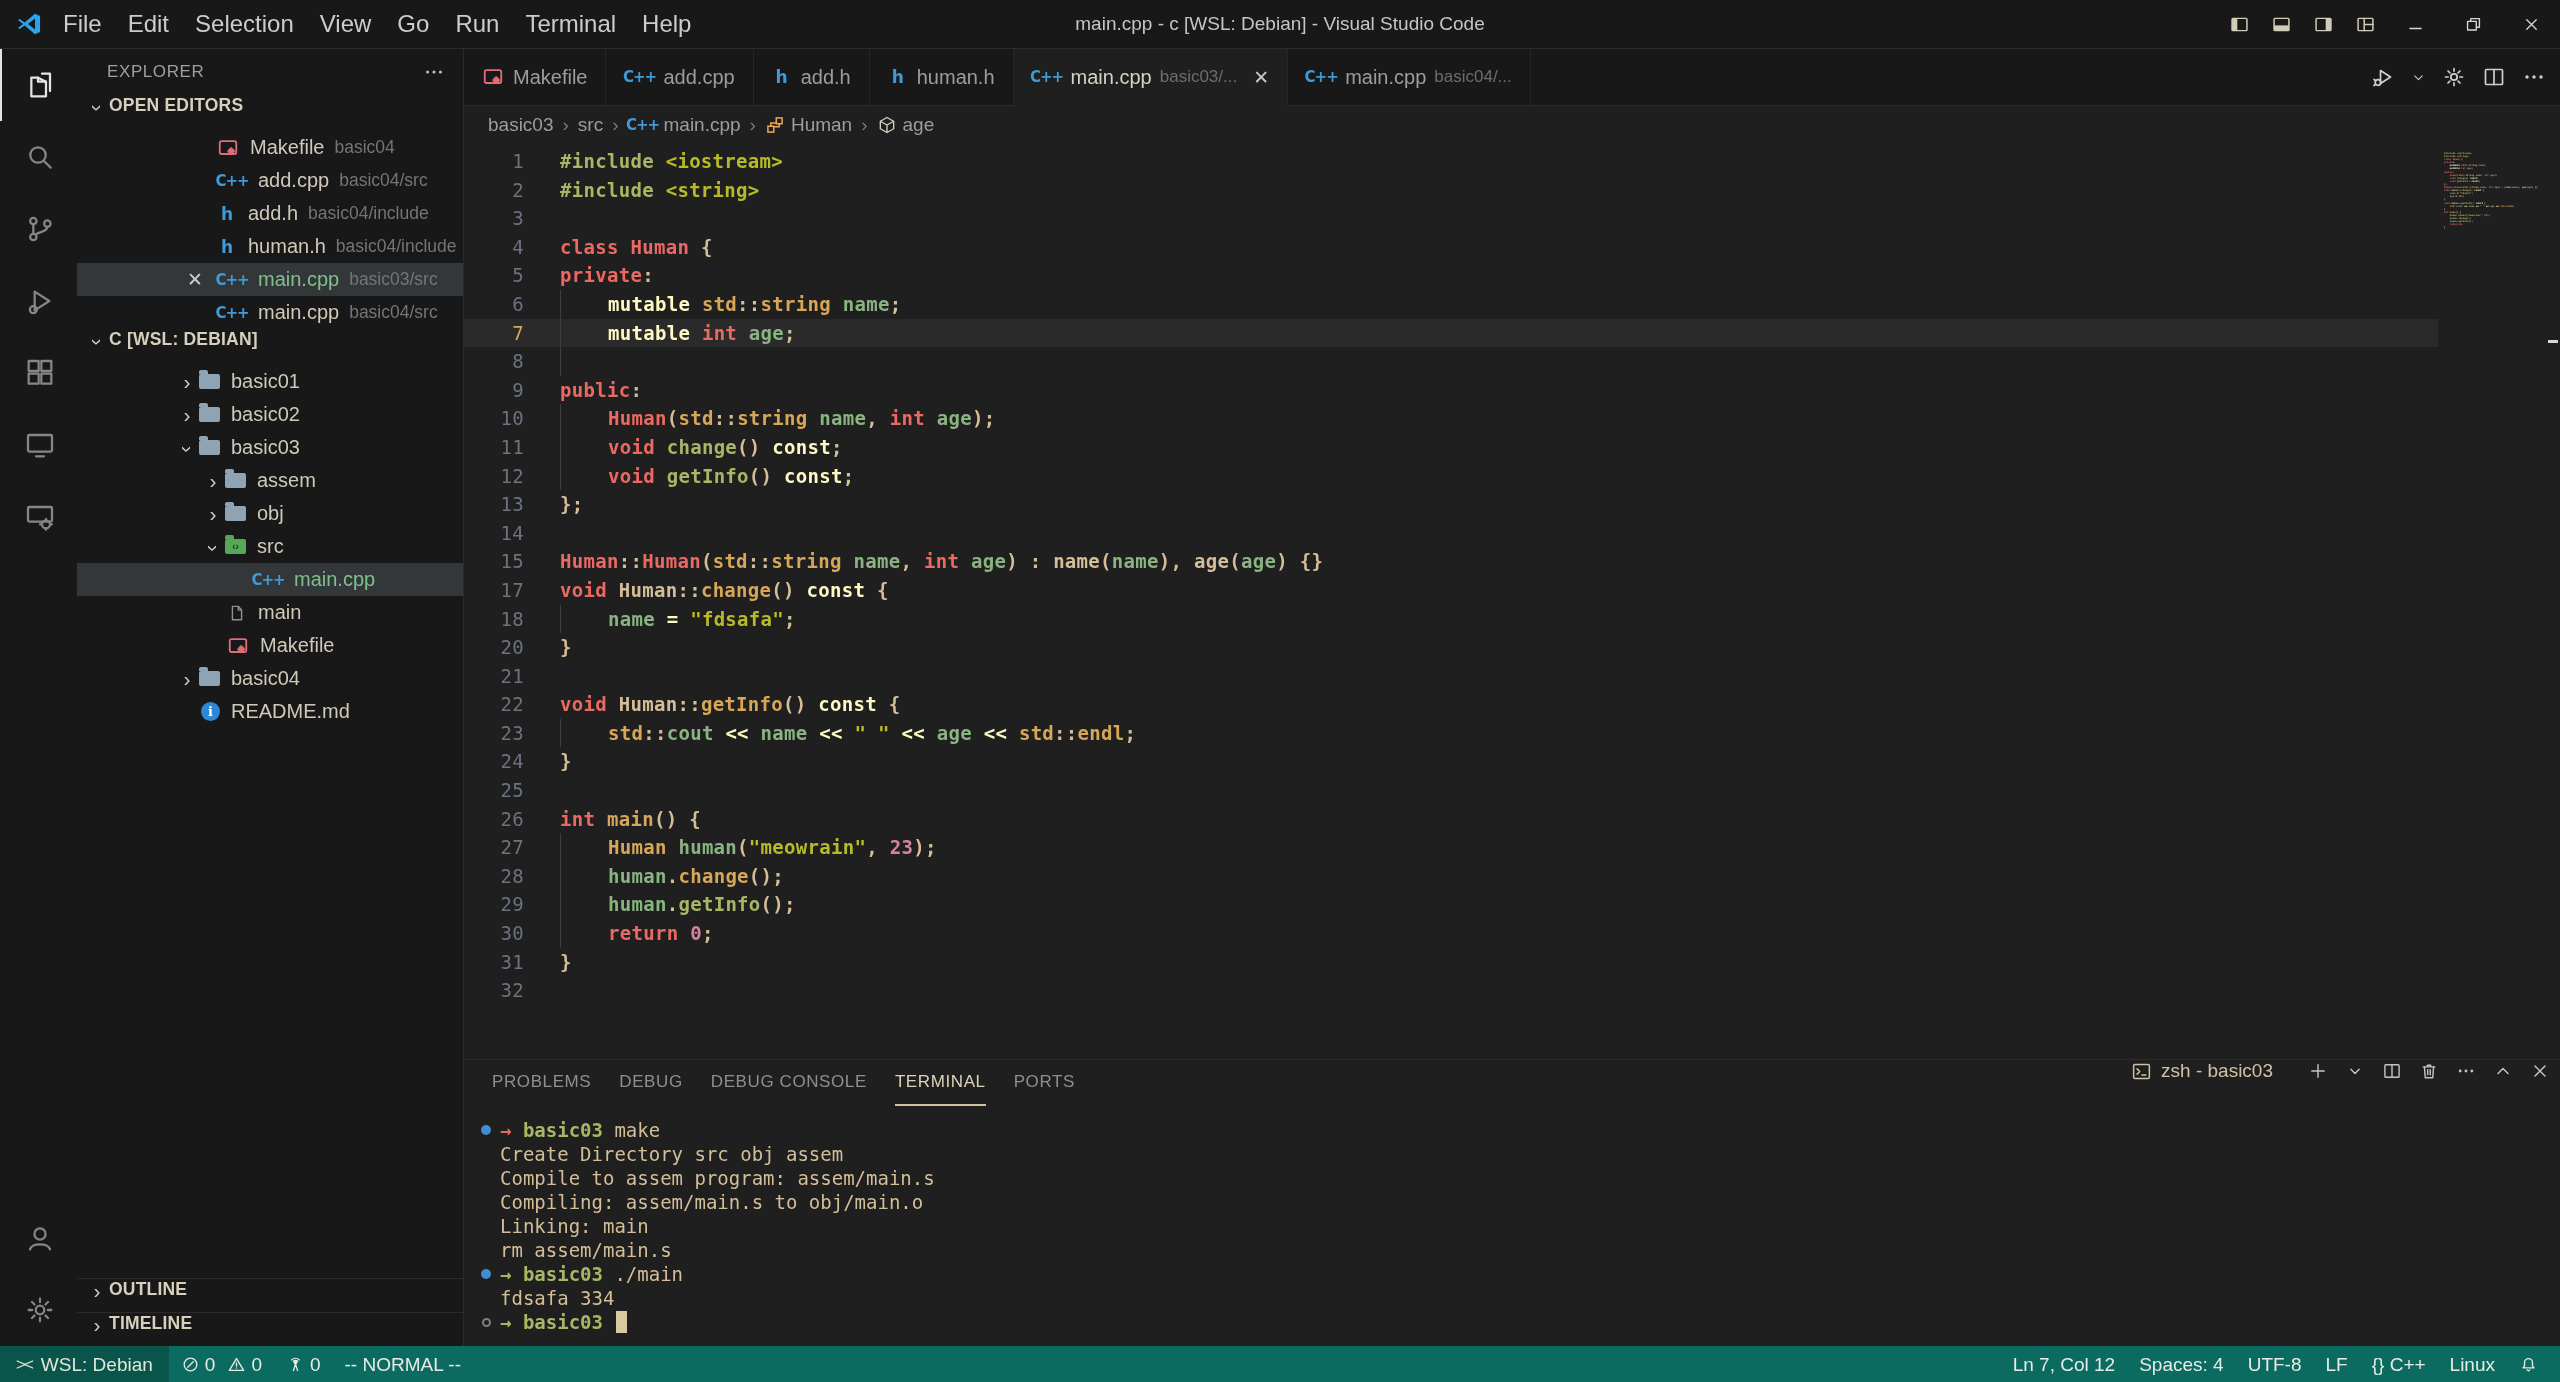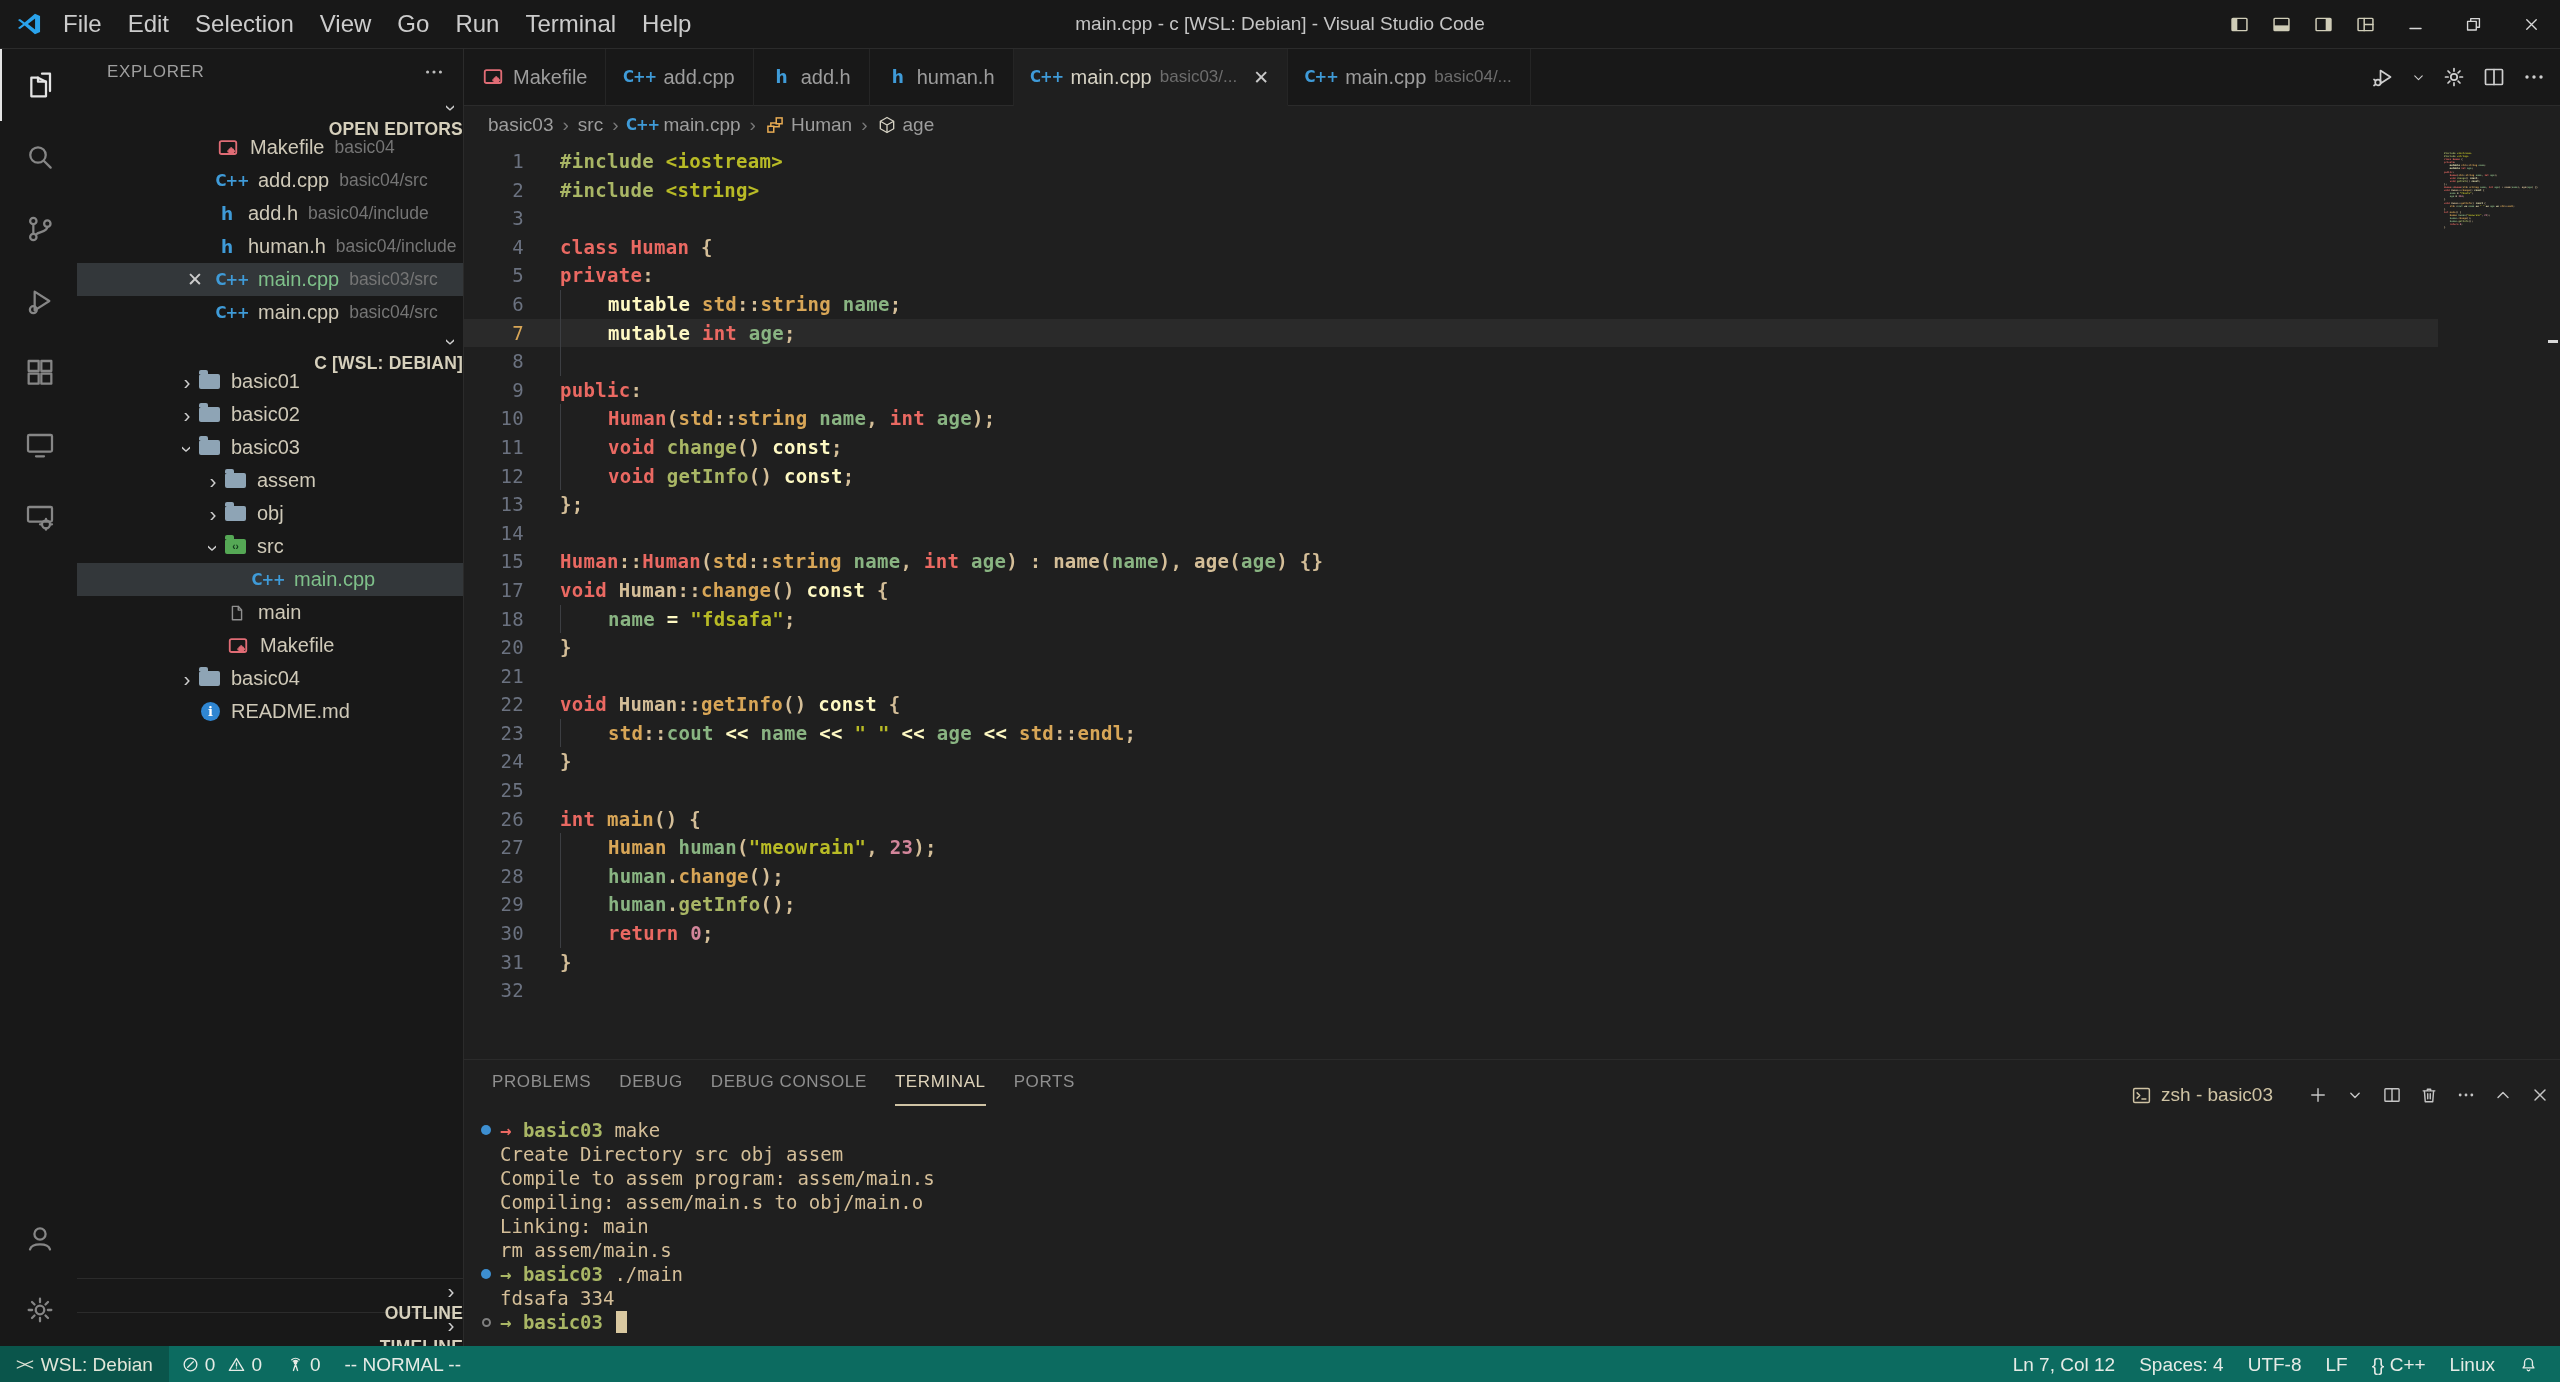--- a/index.html
+++ b/index.html
@@ -18,21 +18,21 @@
   #main-row{display:flex;height:1297px;}
   #activitybar{width:77px;background:#181818;display:flex;flex-direction:column;align-items:stretch;flex:none;}
   .act-item{height:72px;display:flex;align-items:center;justify-content:center;color:#868686;border-left:2px solid transparent;}
   .act-item.active{color:#e4e4e4;border-left-color:#e4e4e4;}
   .act-item svg{width:32px;height:32px;}
   #act-bottom{margin-top:auto;}
   
   #sidebar{width:386px;background:#181818;border-right:1px solid #2b2b2b;flex:none;position:relative;font-size:20px;color:#c3c3bd;overflow:hidden;}
   #sb-title{height:46px;display:flex;align-items:center;padding:0 18px 0 30px;font-size:17px;letter-spacing:.6px;color:#9f9f9f;}
   #sb-title .more{margin-left:auto;color:#bdbdbd;}
-  .section-hdr{height:36px;display:flex;align-items:flex-end;font-weight:bold;font-size:17.5px;color:#d6d0bc;padding-left:8px;letter-spacing:.2px;flex-direction:column;}
+  .section-hdr{height:36px;display:flex;align-items:flex-start;font-weight:bold;font-size:17.5px;color:#d6d0bc;padding-left:8px;letter-spacing:.2px;}
   .chev{display:inline-block;width:24px;text-align:center;font-size:21px;font-weight:normal;color:#cfcfcf;transform-origin:50% 55%;}
   .chev.down{transform:rotate(90deg);}
   .oe-row,.tree-row{height:33px;display:flex;align-items:center;position:relative;white-space:nowrap;}
   .oe-row{padding-left:140px;}
   .oe-row.active,.tree-row.selected{background:#33373a;}
   .row-name{margin-right:10px;color:#cfc9b8;}
   .row-name.green{color:#7fc08a;}
   .row-path{color:#757575;font-size:17.5px;}
   .oe-close{position:absolute;left:110px;font-size:19px;color:#cccccc;}
   .fico{margin-right:11px;flex:none;display:flex;align-items:center;justify-content:center;}
@@ -71,21 +71,21 @@
   .lc{white-space:pre;font-weight:bold;}
   .guide{display:inline-block;width:0;border-left:1px solid #3c3e42;height:28.6px;vertical-align:top;}
   .tk-r{color:#ea6962}.tk-o{color:#fef9c3}.tk-y{color:#d8a657}.tk-g{color:#a9b665}
   .tk-s{color:#b8bb26}.tk-a{color:#89b482}.tk-f{color:#d4be98}.tk-p{color:#d3869b}
   #minimap{position:absolute;top:0;right:14px;width:100px;bottom:0;background:#1f1f1f;padding:8px 2px 0 6px;}
   .mm{font-family:"DejaVu Sans Mono",monospace;font-size:2.4px;line-height:3.1px;white-space:pre;font-weight:bold;letter-spacing:0;}
   #scrollzone{position:absolute;top:0;right:0;width:14px;bottom:0;background:#1f1f1f;}
   #overview-cursor{position:absolute;top:196px;right:2px;width:10px;height:3px;background:#d7d7d7;}
   
   #panel{height:287px;border-top:1px solid #2b2b2b;background:#1f1f1f;box-sizing:border-box;}
-  #panel-hdr{height:46px;display:flex;align-items:flex-end;padding:0 10px 0 14px;}
+  #panel-hdr{height:46px;display:flex;align-items:flex-start;padding:0 10px 0 14px;}
   .ptab{margin:0 14px;font-size:17px;letter-spacing:.6px;color:#8f8f8f;height:46px;display:flex;align-items:center;border-bottom:2px solid transparent;box-sizing:border-box;white-space:nowrap;}
   .ptab.active{color:#ded3ba;border-bottom-color:#cfc3a4;}
   #phdr-right{margin-left:auto;display:flex;align-items:center;color:#c5c5c5;}
   #term-chip{display:flex;align-items:center;margin-right:18px;color:#cfc3a4;font-size:19px;}
   #term-chip svg{width:21px;height:21px;margin-right:9px;color:#cfc3a4;}
   .ph-icon{margin-left:17px;color:#c5c5c5;display:flex;align-items:center;}
   .ph-icon svg{width:20px;height:20px;}
   
   #terminal{padding:12px 0 0 8px;font-family:"DejaVu Sans Mono",monospace;font-size:19px;font-weight:bold;color:#d4be98;}
   .trow{display:flex;align-items:center;height:24px;white-space:pre;}

